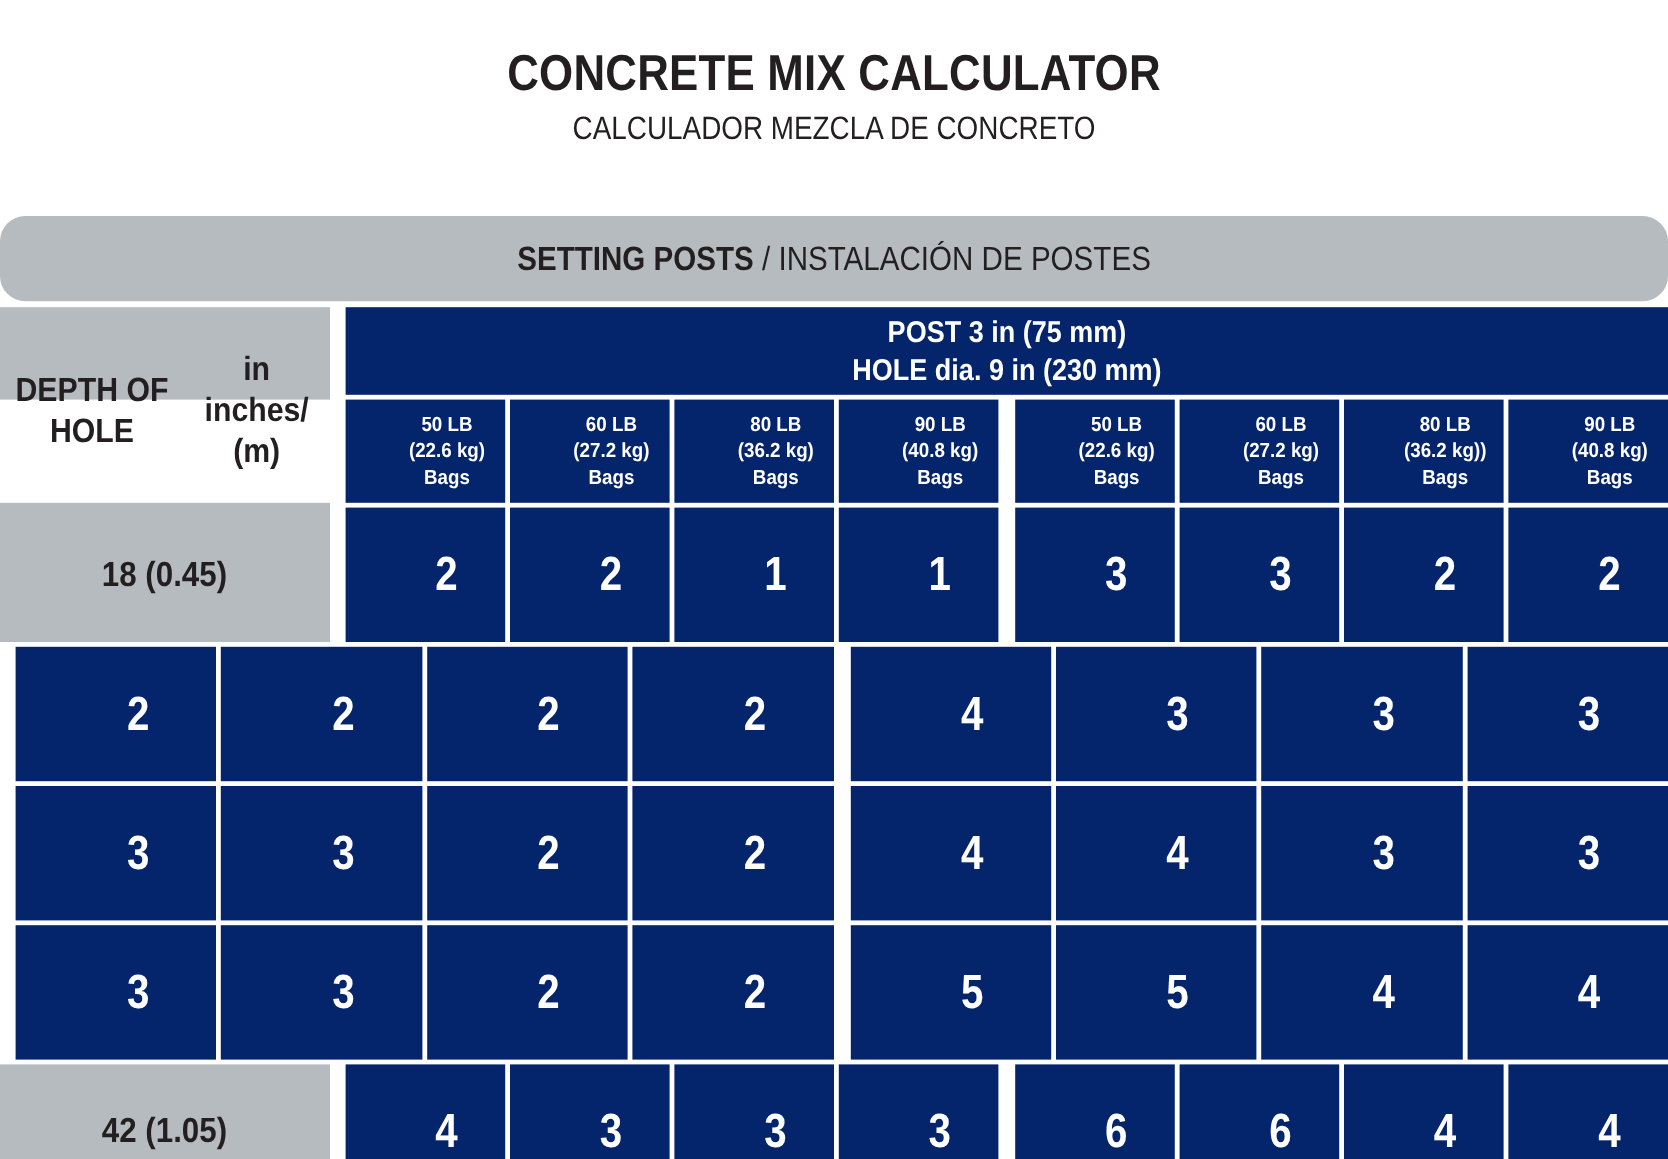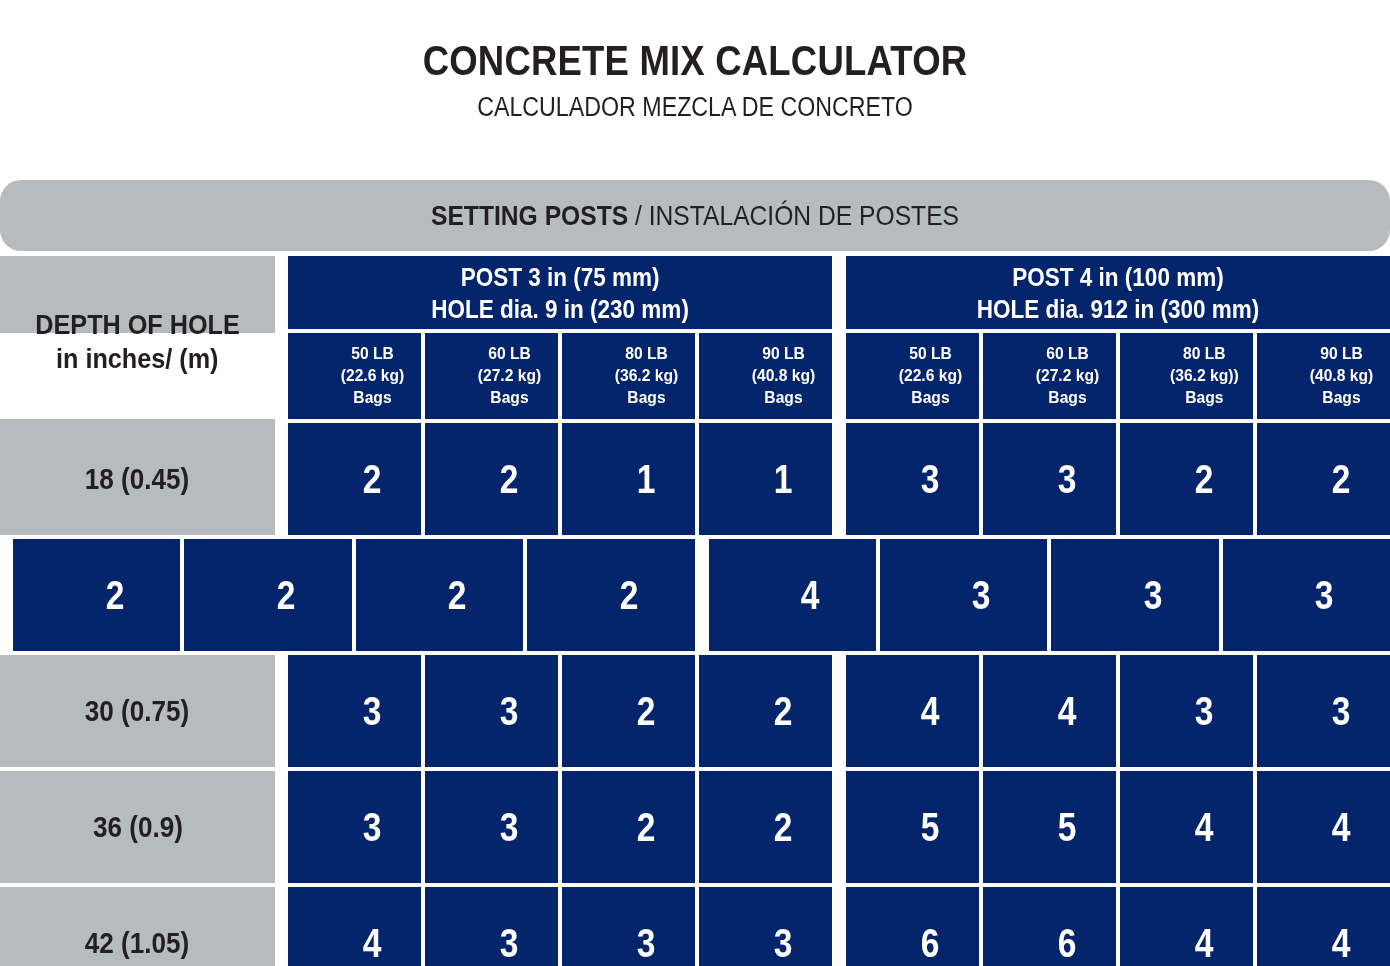--- a/index.html
+++ b/index.html
@@ -186,41 +186,33 @@
 
   <div class="section-band">
     <div class="section-band-text">
       <span class="b">SETTING POSTS</span><span class="sep"> / </span><span class="n">INSTALACIÓN DE POSTES</span>
     </div>
   </div>
 
   <div class="table">
 
     <div class="trow row-grouphead">
-      <div class="stub" style="height:172px;flex-direction:column;">
+      <div class="stub" style="height:172px;flex-direction:row;">
         <div class="stub-head">DEPTH OF HOLE</div>
         <div class="stub-head">in inches/ (m)</div>
       </div>
       <div class="groups">
         <div class="group">
           <div class="group-title-cell">
             <div class="group-title">
               <div>POST 3 in (75 mm)</div>
               <div>HOLE dia. 9 in (230 mm)</div>
             </div>
           </div>
         </div>
-        <div class="group">
-          <div class="group-title-cell">
-            <div class="group-title">
-              <div>POST 4 in (100 mm)</div>
-              <div>HOLE dia. 912 in (300 mm)</div>
-            </div>
-          </div>
-        </div>
       </div>
     </div>
 
     <div class="trow row-baghead">
       <div class="stub stub-spacer"></div>
       <div class="groups">
         <div class="group">
           <div class="cell">
             <div class="bag-head">
               <div>50 LB</div>
@@ -346,59 +338,53 @@
               <span class="num">3</span>
             </div>
           <div class="cell">
               <span class="num">3</span>
             </div>
         </div>
       </div>
     </div>
 
     <div class="trow row-data">
-      <div class="stub">
-          <span class="stub-label">30 (0.75)</span>
-        </div>
-      <div class="groups">
-        <div class="group">
-          <div class="cell">
-              <span class="num">3</span>
-            </div>
-          <div class="cell">
-              <span class="num">3</span>
-            </div>
-          <div class="cell">
-              <span class="num">2</span>
-            </div>
-          <div class="cell">
-              <span class="num">2</span>
-            </div>
-        </div>
-        <div class="group">
-          <div class="cell">
-              <span class="num">4</span>
-            </div>
-          <div class="cell">
-              <span class="num">4</span>
-            </div>
-          <div class="cell">
-              <span class="num">3</span>
-            </div>
-          <div class="cell">
-              <span class="num">3</span>
-            </div>
-        </div>
-      </div>
-    </div>
-
-    <div class="trow row-data">
-      <div class="stub">
-          <span class="stub-label">36 (0.9)</span>
-        </div>
+      <div class="groups">
+        <div class="group">
+          <div class="cell">
+              <span class="num">3</span>
+            </div>
+          <div class="cell">
+              <span class="num">3</span>
+            </div>
+          <div class="cell">
+              <span class="num">2</span>
+            </div>
+          <div class="cell">
+              <span class="num">2</span>
+            </div>
+        </div>
+        <div class="group">
+          <div class="cell">
+              <span class="num">4</span>
+            </div>
+          <div class="cell">
+              <span class="num">4</span>
+            </div>
+          <div class="cell">
+              <span class="num">3</span>
+            </div>
+          <div class="cell">
+              <span class="num">3</span>
+            </div>
+        </div>
+      </div>
+    </div>
+
+    <div class="trow row-data">
       <div class="groups">
         <div class="group">
           <div class="cell">
               <span class="num">3</span>
             </div>
           <div class="cell">
               <span class="num">3</span>
             </div>
           <div class="cell">
               <span class="num">2</span>

